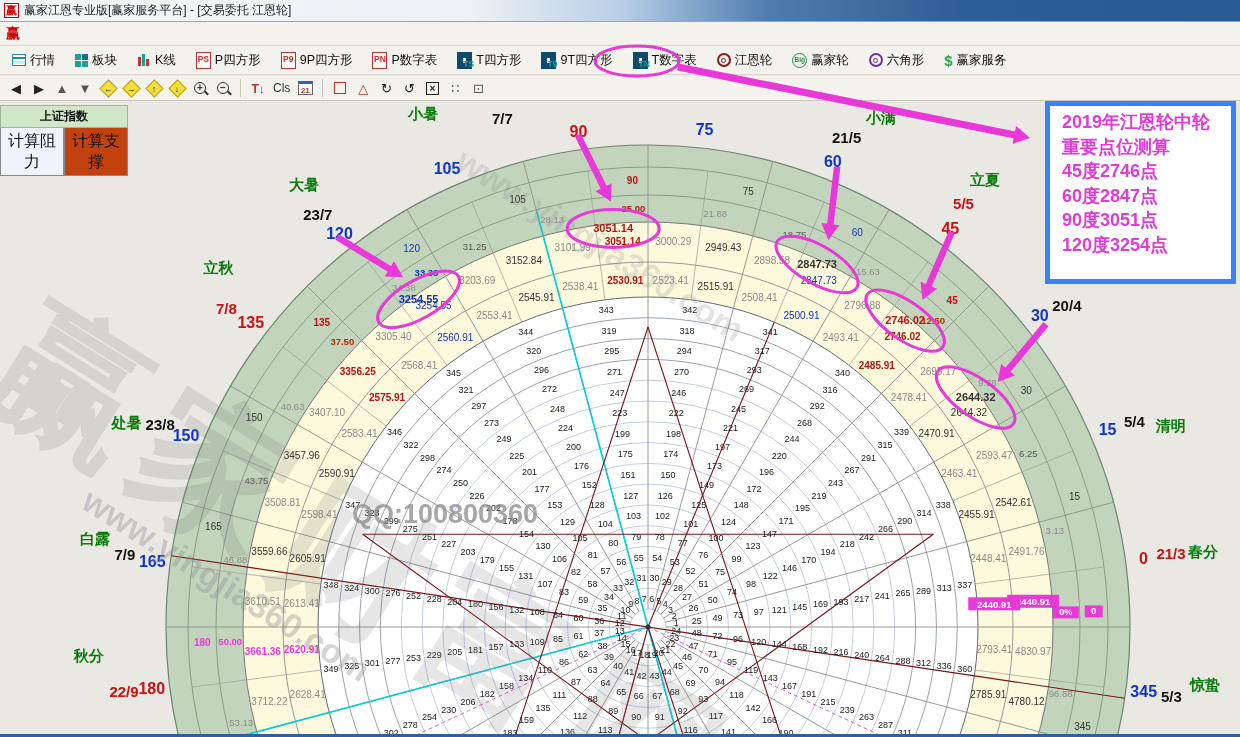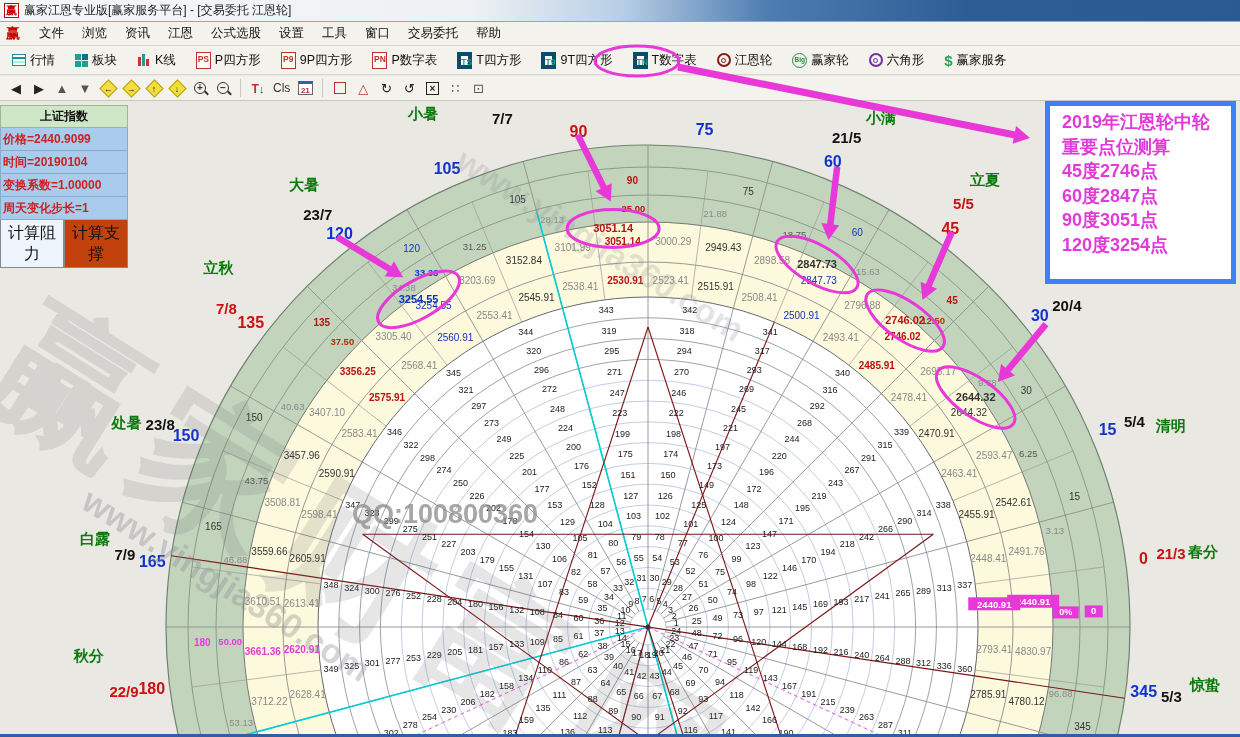--- a/index.html
+++ b/index.html
@@ -16,21 +16,21 @@
     border-bottom:1px solid #d9d6ca; display:flex; align-items:center; padding-left:6px; }
   .menu-logo { color:#c00; font-weight:bold; font-size:14px; margin-right:10px; }
   .menu-item { font-size:12.5px; color:#111; padding:3px 9px; cursor:default; }
   
   .toolbar1 { position:absolute; left:0; top:46px; width:1240px; height:29px; background:#f3f2ec;
     border-bottom:1px solid #d9d6ca; display:flex; align-items:center; padding-left:6px; gap:8px; }
   .tb1-item { display:flex; align-items:center; gap:4px; font-size:12.5px; color:#111; padding:3px 6px; }
   .badge { display:inline-block; width:15px; height:17px; font-size:8.5px; font-weight:bold;
     text-align:center; line-height:12px; background:#fdfdf6; }
   .badge.red { border:1px solid #c03030; color:#c03030; }
-  .badge.teal { border:4px solid #0c4a6e; color:#1f9f8f; }
+  .badge.teal { border:6px solid #0c4a6e; color:#1f9f8f; }
   .icon-table { width:14px; height:12px; border:1px solid #1f8f9f;
     background:linear-gradient(#fff 0 2px,#1f8f9f 2px 4px,#fff 4px 6px,#9fd 6px 8px,#fff 8px 10px); }
   .icon-blocks { width:13px; height:13px; display:grid; grid-template-columns:6px 6px; grid-template-rows:6px 6px; gap:1px; }
   .icon-blocks i { background:#1f9f8f; } .icon-blocks i:nth-child(2){ background:#0f6f8f; }
   .icon-kline { width:14px; height:14px; position:relative; }
   .icon-kline i { position:absolute; width:3px; bottom:1px; }
   .icon-kline i:nth-child(1){ left:1px; height:9px; background:#d03030; }
   .icon-kline i:nth-child(2){ left:5px; height:12px; background:#1f9f8f; }
   .icon-kline i:nth-child(3){ left:9px; height:7px; background:#d03030; }
   .icon-rings { width:14px; height:14px; border-radius:50%; border:2px solid #8a1a1a;
@@ -91,32 +91,20 @@
 </head>
 <body>
 
 <div class="titlebar">
   <span class="app-icon">赢</span>
   <span class="title-text">赢家江恩专业版[赢家服务平台] - [交易委托 江恩轮]</span>
 </div>
 
 <div class="menubar">
   <span class="menu-logo">赢</span>
-  <span id="menu-items" style="display:flex">
-      <span class="menu-item">文件</span>
-      <span class="menu-item">浏览</span>
-      <span class="menu-item">资讯</span>
-      <span class="menu-item">江恩</span>
-      <span class="menu-item">公式选股</span>
-      <span class="menu-item">设置</span>
-      <span class="menu-item">工具</span>
-      <span class="menu-item">窗口</span>
-      <span class="menu-item">交易委托</span>
-      <span class="menu-item">帮助</span>
-    </span>
 </div>
 
 <div class="toolbar1" id="toolbar1">
     <div class="tb1-item">
       <span class="icon-table"></span>
       <span>行情</span>
     </div>
     <div class="tb1-item">
       <span class="icon-blocks">
         <i></i>
@@ -880,26 +868,20 @@
       <circle cx="648" cy="526" r="2.5" fill="#333"></circle>
     </svg>
 
   <div class="wm-brand">赢家财富网</div>
   <div class="wm-site" style="left:96px; top:380px;">www.yingjia360.com</div>
   <div class="wm-site" style="left:470px; top:40px; opacity:0.22;">www.yingjia360.com</div>
   <div class="wm-qq">QQ:100800360</div>
 
   <div class="left-panel">
     <div class="lp-title">上证指数</div>
-    <div id="lp-rows">
-        <div class="lp-row">价格=2440.9099</div>
-        <div class="lp-row">时间=20190104</div>
-        <div class="lp-row">变换系数=1.00000</div>
-        <div class="lp-row">周天变化步长=1</div>
-      </div>
     <div class="lp-buttons">
       <div class="lp-btn b1">计算阻力</div>
       <div class="lp-btn b2">计算支撑</div>
     </div>
   </div>
 
   <div class="ann-box" id="ann-box">
       <div class="ann-line">2019年江恩轮中轮</div>
       <div class="ann-line">重要点位测算</div>
       <div class="ann-line">45度2746点</div>

